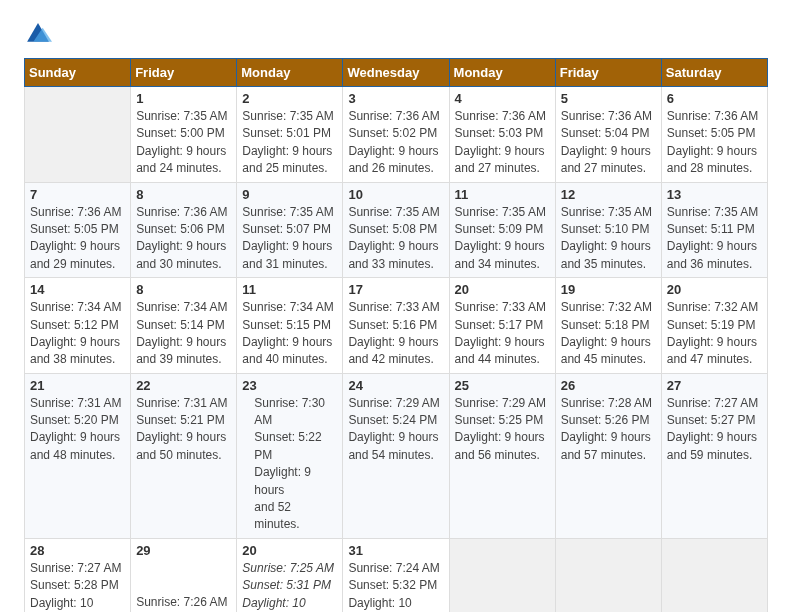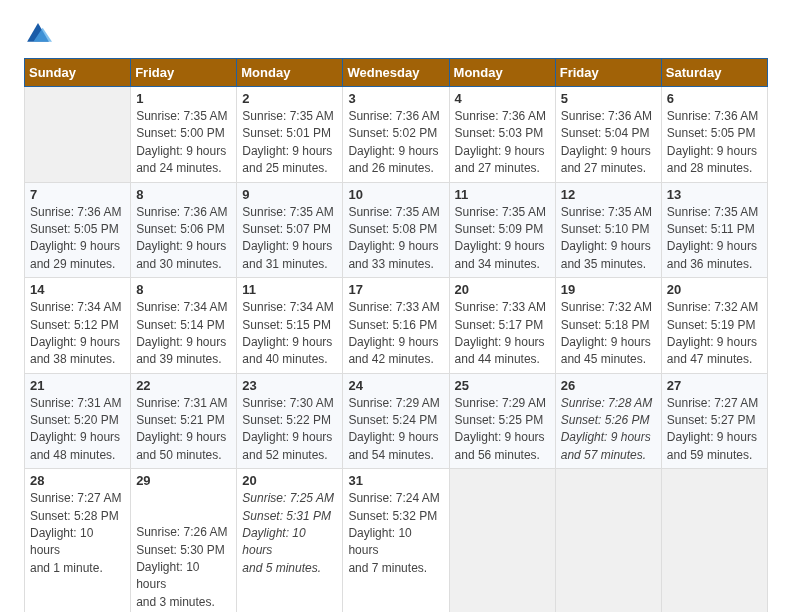--- a/index.html
+++ b/index.html
@@ -286,42 +286,42 @@
         </td>
         <td>
           <span class="day-number">22</span>
           <div class="cell-info" style="white-space: pre-line;">Sunrise: 7:31 AM
 Sunset: 5:21 PM
 Daylight: 9 hours
 and 50 minutes.</div>
         </td>
         <td>
           <span class="day-number">23</span>
-          <div class="cell-info" style="white-space: pre-line;">Sunrise: 7:30 AM
+          <div class="cell-info" style="white-space: pre-line; margin-left: 12px;">Sunrise: 7:30 AM
 Sunset: 5:22 PM
 Daylight: 9 hours
 and 52 minutes.</div>
         </td>
         <td>
           <span class="day-number">24</span>
           <div class="cell-info" style="white-space: pre-line;">Sunrise: 7:29 AM
 Sunset: 5:24 PM
 Daylight: 9 hours
 and 54 minutes.</div>
         </td>
         <td>
           <span class="day-number">25</span>
           <div class="cell-info" style="white-space: pre-line;">Sunrise: 7:29 AM
 Sunset: 5:25 PM
 Daylight: 9 hours
 and 56 minutes.</div>
         </td>
         <td>
           <span class="day-number">26</span>
-          <div class="cell-info" style="white-space: pre-line; font-style: italic;">Sunrise: 7:28 AM
+          <div class="cell-info" style="white-space: pre-line;">Sunrise: 7:28 AM
 Sunset: 5:26 PM
 Daylight: 9 hours
 and 57 minutes.</div>
         </td>
         <td>
           <span class="day-number">27</span>
           <div class="cell-info" style="white-space: pre-line;">Sunrise: 7:27 AM
 Sunset: 5:27 PM
 Daylight: 9 hours
 and 59 minutes.</div>

